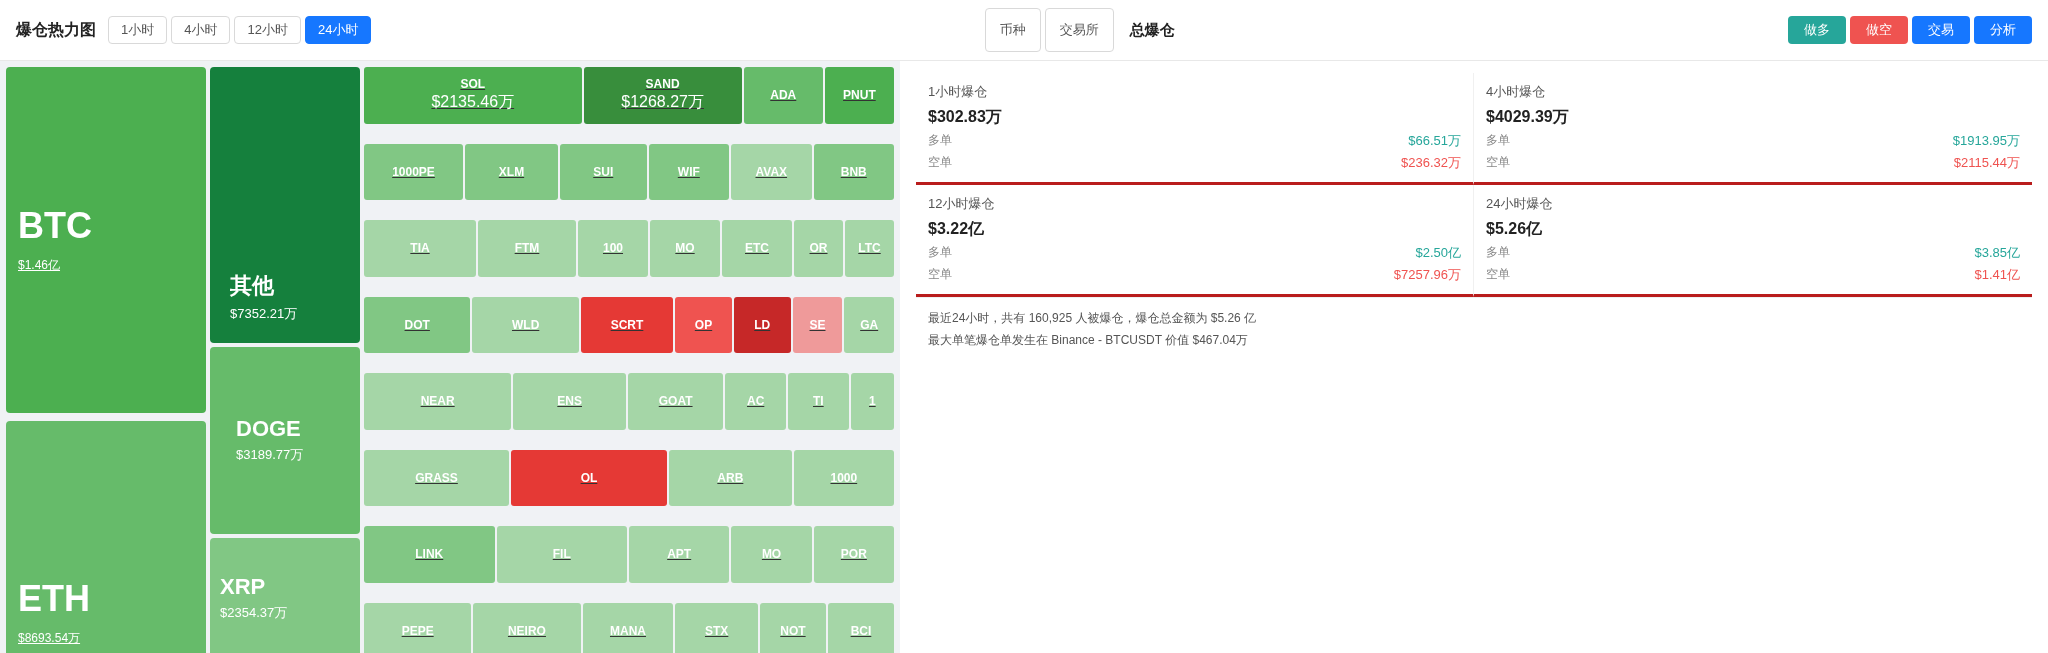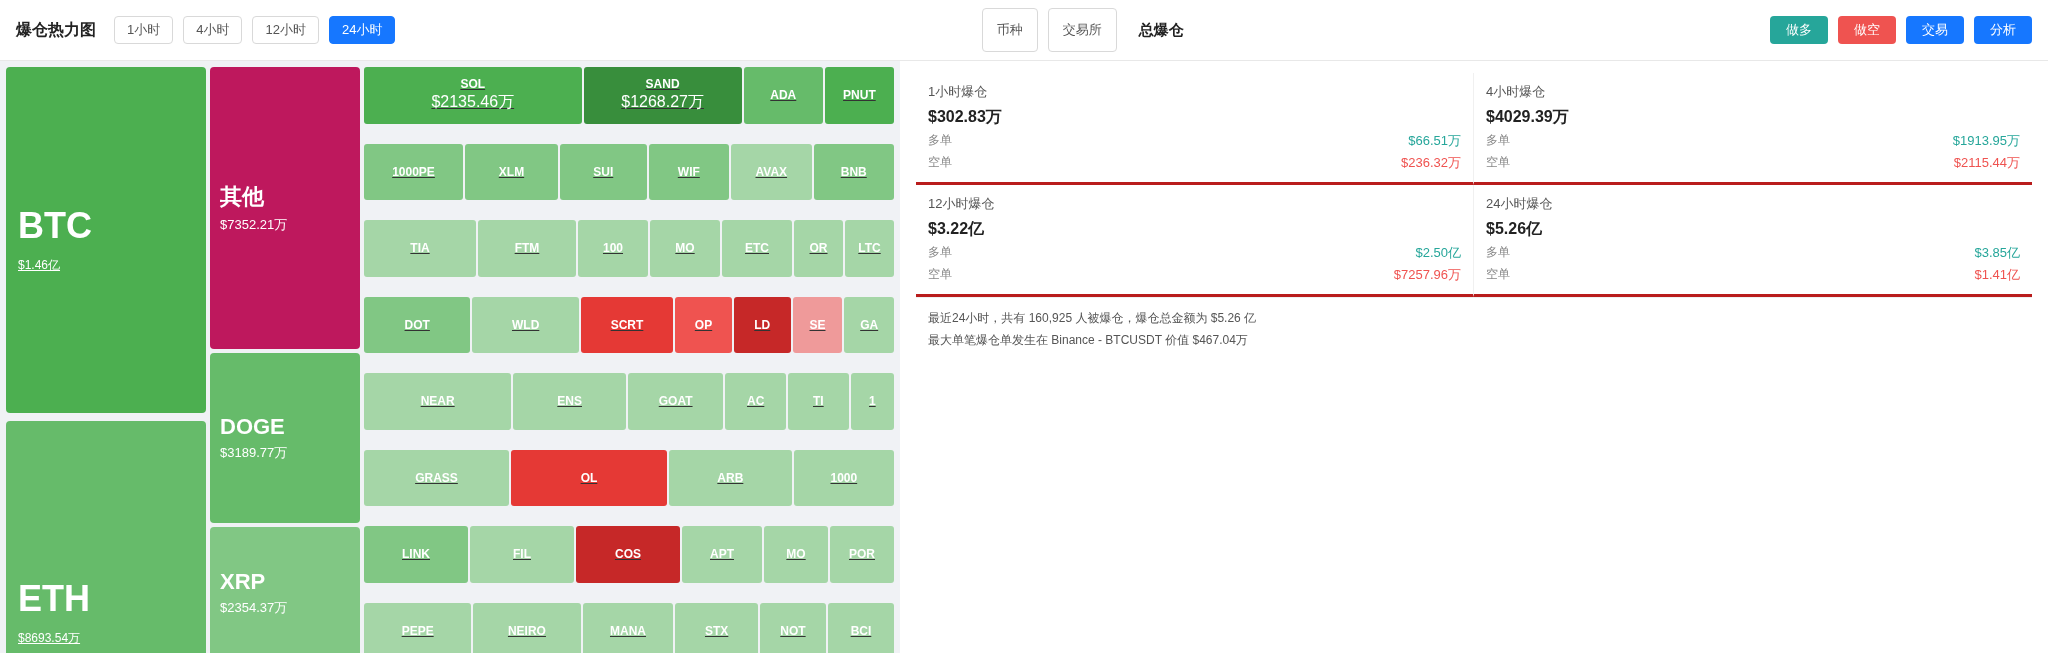--- a/index.html
+++ b/index.html
@@ -1,20 +1,20 @@
 <!DOCTYPE html>
 <html><head>
   <meta charset="utf-8">
   <style>
     * { box-sizing: border-box; margin: 0; padding: 0; }
     body { background: #f0f2f5; font-family: 'PingFang SC', 'Microsoft YaHei', sans-serif; font-size: 13px; color: #333; }
 
     .top-bar {
       display: flex; align-items: center; padding: 8px 16px; background: #fff;
-      border-bottom: 1px solid #e8e8e8; gap: 10px;
+      border-bottom: 1px solid #e8e8e8; gap: 4px;
     }
     .top-title { font-size: 16px; font-weight: bold; margin-right: 8px; color: #222; }
     .time-btn {
       padding: 4px 12px; border: 1px solid #d9d9d9; background: #fff;
       border-radius: 4px; cursor: pointer; font-size: 13px; color: #555;
     }
     .time-btn.active { background: #1677ff; color: #fff; border-color: #1677ff; }
     .spacer { flex: 1; }
     .filter-btn {
       padding: 12px 14px; border: 1px solid #d9d9d9; background: #fff;
@@ -44,25 +44,25 @@
     .cell-eth {
       background: #66bb6a; border-radius: 4px; color: #fff; padding: 12px;
       display: flex; flex-direction: column; justify-content: flex-end; flex: 0.8;
     }
     .big-symbol { font-size: 36px; font-weight: bold; }
     .big-value { font-size: 12px; margin-top: 10px; text-decoration: underline; }
 
     
     .mid-col { display: flex; flex-direction: column; gap: 4px; width: 150px; flex-shrink: 0; }
     .cell-qita {
-      background: #be185d; border-radius: 4px; color: #fff; padding: 10px;
-      display: flex; flex-direction: column; justify-content: center; flex: 1.4;
+      background: #15803d; border-radius: 4px; color: #fff; padding: 20px;
+      display: flex; flex-direction: column; justify-content: flex-end; flex: 1.4;
     }
     .cell-doge {
-      background: #66bb6a; border-radius: 4px; color: #fff; padding: 10px;
+      background: #66bb6a; border-radius: 4px; color: #fff; padding: 26px;
       display: flex; flex-direction: column; justify-content: center; flex: 0.8;
     }
     .cell-xrp {
       background: #81c784; border-radius: 4px; color: #fff; padding: 10px;
       display: flex; flex-direction: column; justify-content: center; flex: 0.6;
     }
     .mid-symbol { font-size: 22px; font-weight: bold; }
     .mid-value { font-size: 13px; margin-top: 4px; }
 
     
@@ -279,23 +279,20 @@
           </div>
       </div>
 
       <div class="mosaic-row">
         <div class="mc green-pale" style="flex:0.65">
             <span class="sym">LINK</span>
           </div>
         <div class="mc green-faint" style="flex:0.65">
             <span class="sym">FIL</span>
           </div>
-        <div class="mc red-dark" style="flex:0.65">
-            <span class="sym">COS</span>
-          </div>
         <div class="mc green-faint" style="flex:0.5">
             <span class="sym">APT</span>
           </div>
         <div class="mc green-faint" style="flex:0.4">
             <span class="sym">MO</span>
           </div>
         <div class="mc green-faint" style="flex:0.4">
             <span class="sym">POR</span>
           </div>
       </div>

